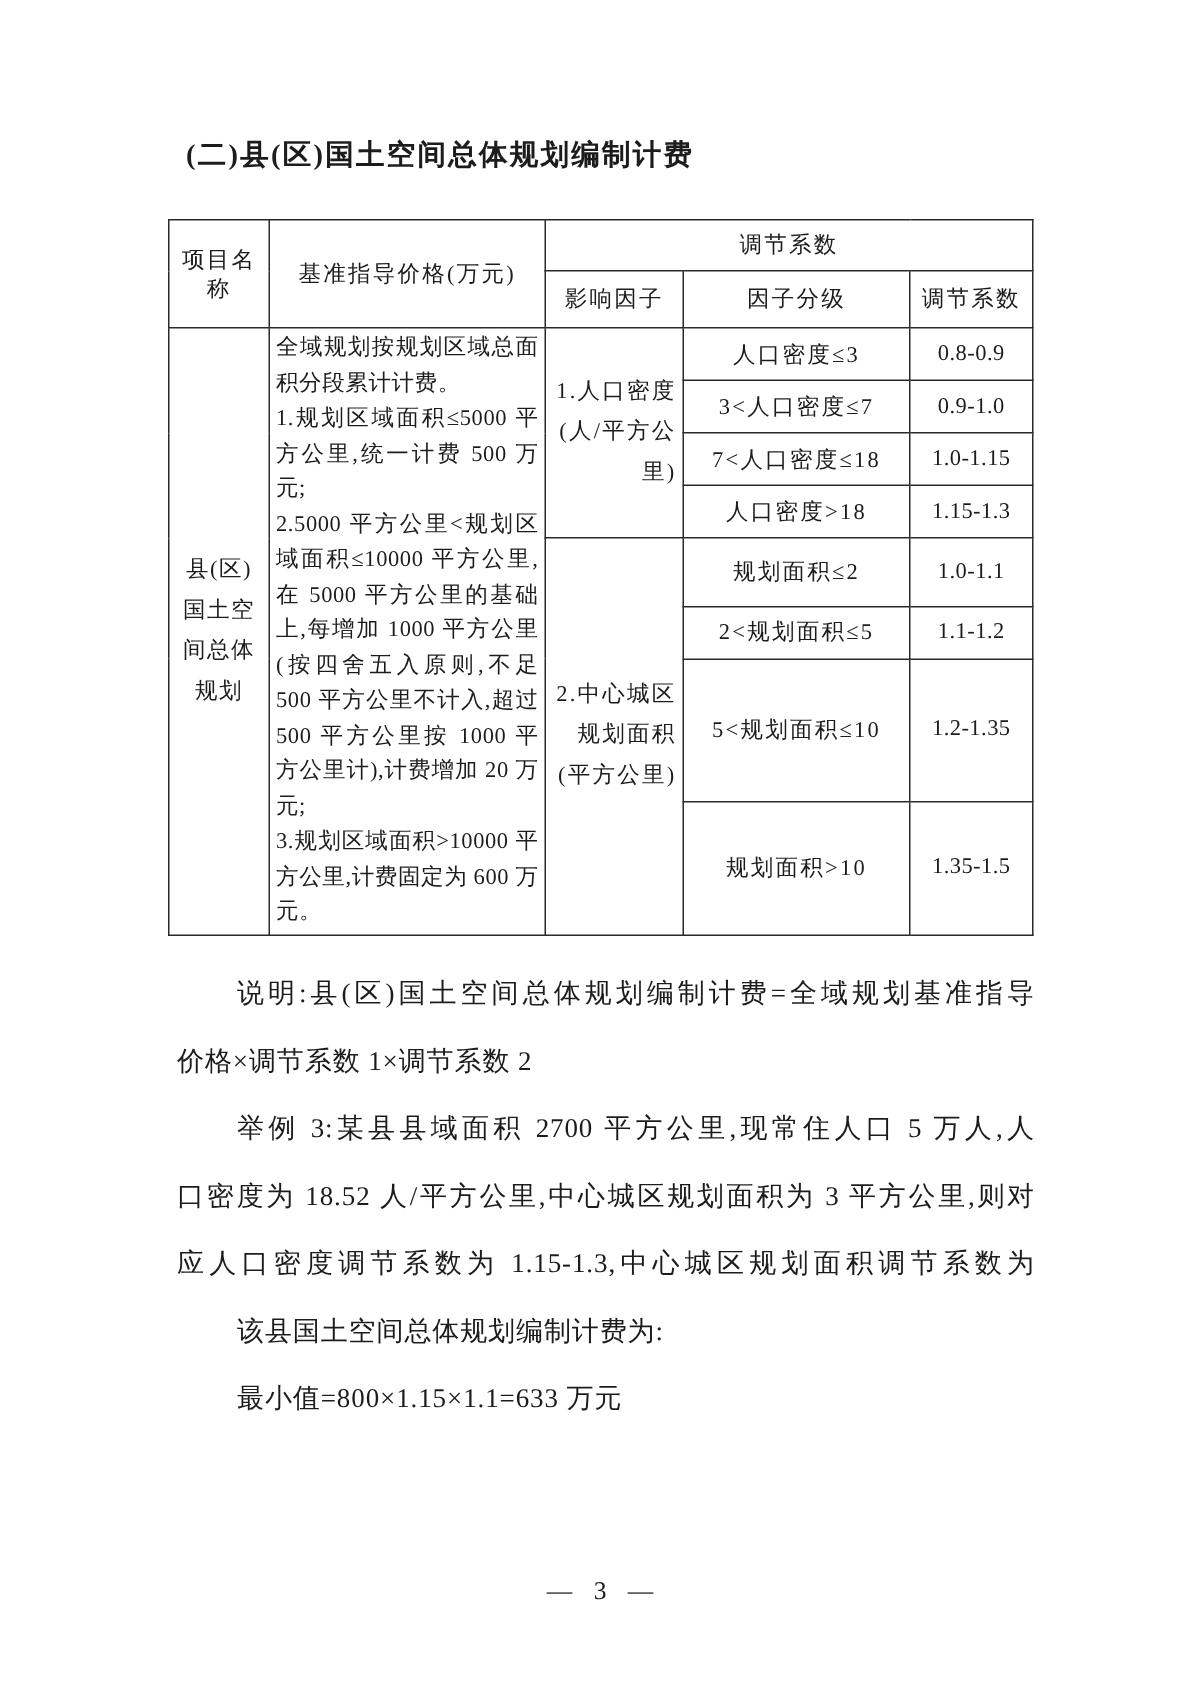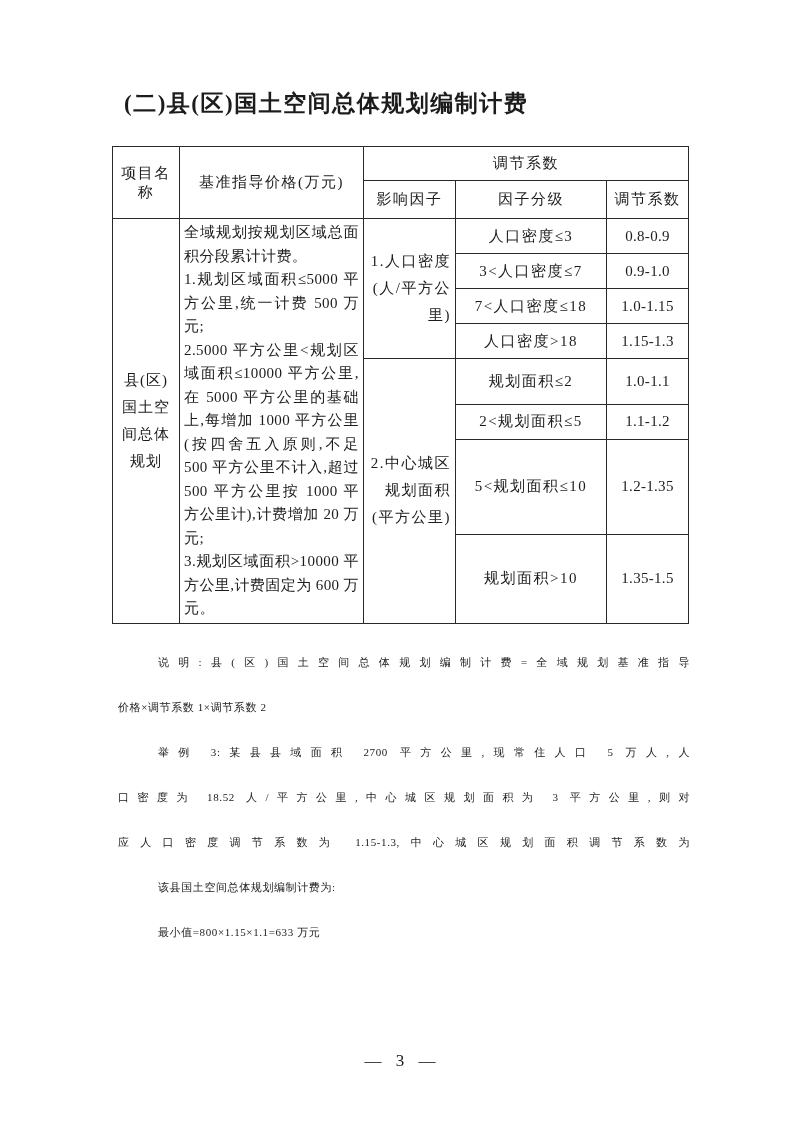--- a/index.html
+++ b/index.html
@@ -13,21 +13,21 @@
     height: 1131px;
     background: #ffffff;
     font-family: "Liberation Serif", "DejaVu Serif", serif;
     color: #1c1c1c;
     overflow: hidden;
   }
   .doc-title {
     position: absolute;
     left: 124px;
     top: 90px;
-    font-size: 23px;
+    font-size: 19px;
     font-weight: bold;
     letter-spacing: 1.5px;
     line-height: 28px;
     white-space: nowrap;
   }
   .fee-table {
     position: absolute;
     left: 112px;
     top: 146px;
     border-collapse: collapse;
@@ -74,21 +74,21 @@
   .cell-coeff {
     text-align: center;
     vertical-align: middle;
     letter-spacing: 0.3px;
   }
   .notes {
     position: absolute;
     left: 118px;
     top: 640px;
     width: 572px;
-    font-size: 11px;
+    font-size: 18px;
     line-height: 45px;
     letter-spacing: 0.6px;
   }
   .note-line { text-align: justify; }
   .note-line.just { text-align-last: justify; }
   .note-line.ind { text-indent: 40px; }
   .page-number {
     position: absolute;
     left: 0;
     top: 1046px;

